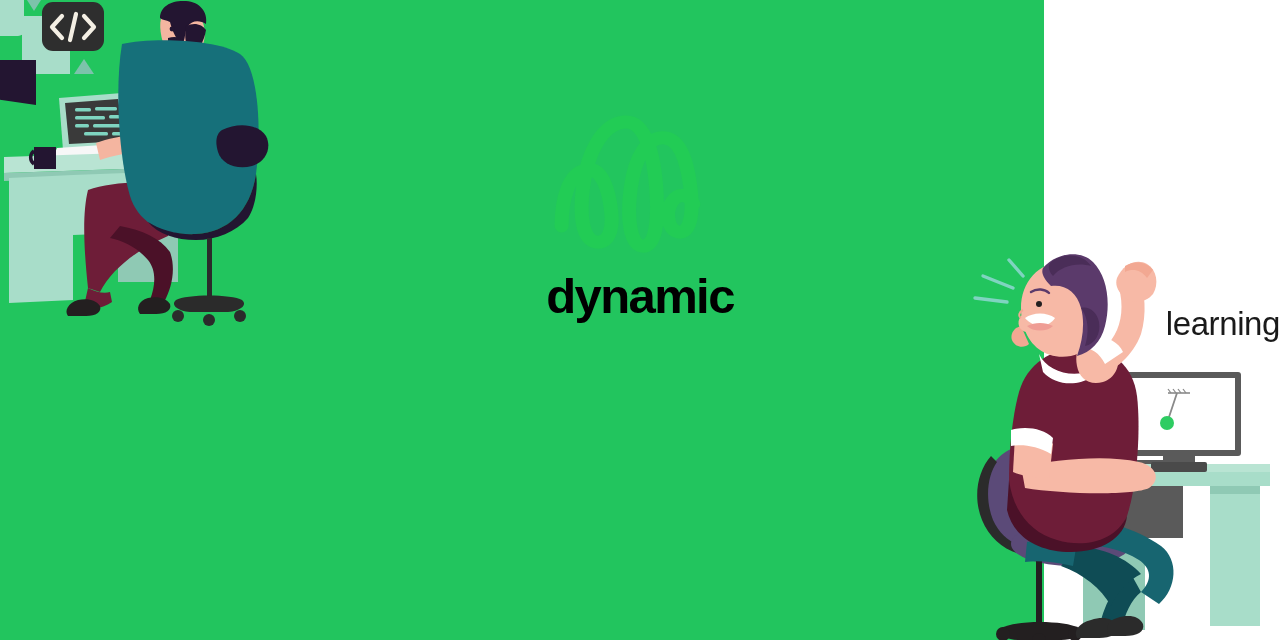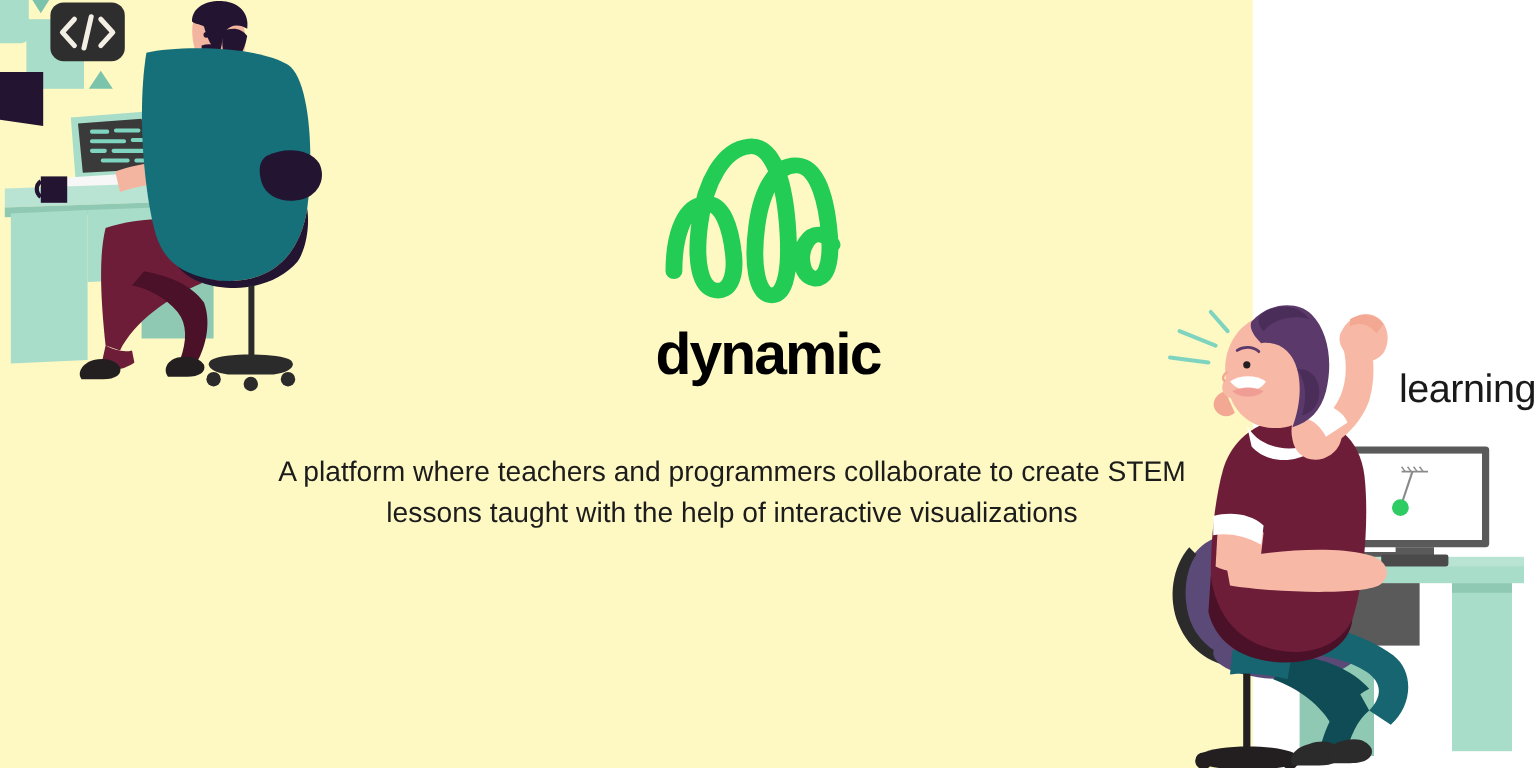--- a/index.html
+++ b/index.html
@@ -11,21 +11,21 @@
     width: 1280px;
     height: 640px;
     overflow: hidden;
     font-family: "Liberation Sans", sans-serif;
     position: relative;
   }
   .stage {
     position: relative;
     width: 1044px;
     height: 640px;
-    background: #fef9c3;
+    background: #22c55e;
   }
 
   
   .brand {
     position: absolute;
     left: 0;
     top: 0;
     width: 1280px;
     text-align: center;
   }
@@ -199,21 +199,20 @@
                  C142 114 136 126 128 124
                  C118 122 116 104 122 94
                  C128 84 138 86 142 96" fill="none" stroke="#22cc55" stroke-width="13" stroke-linecap="round" stroke-linejoin="round" transform="translate(30,0) scale(1.08,1)"></path>
       </svg>
     </div>
 
     <div class="brand-name">dynamic</div>
     <div class="brand-sub">learning</div>
   </div>
 
-  <div class="tagline">A platform where teachers and programmers collaborate to create STEM lessons taught with the help of interactive visualizations</div>
 
   <div class="illus-right">
     <svg width="315" height="392" viewBox="0 0 315 392" xmlns="http://www.w3.org/2000/svg">
 
       <rect x="118" y="272" width="62" height="110" fill="#8fc9b4"></rect>
 
       <g>
         <rect x="138" y="212" width="80" height="78" fill="#5a5a5a"></rect>
         <rect x="140" y="222" width="165" height="16" fill="#a8ddc9"></rect>
         <rect x="140" y="216" width="165" height="8" fill="#b9e4d3"></rect>

